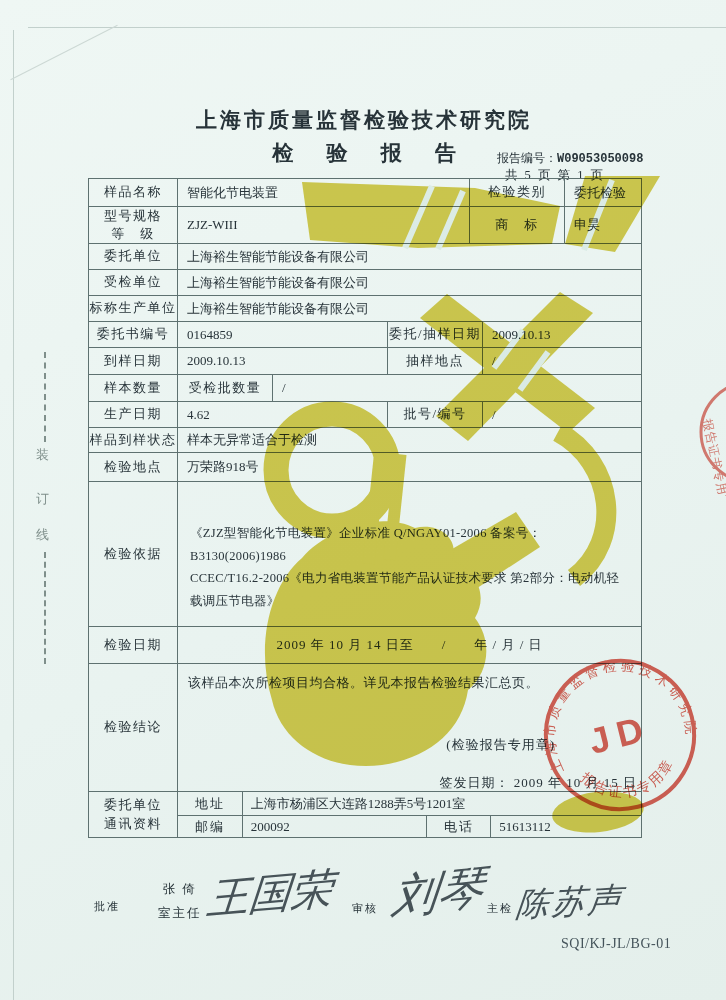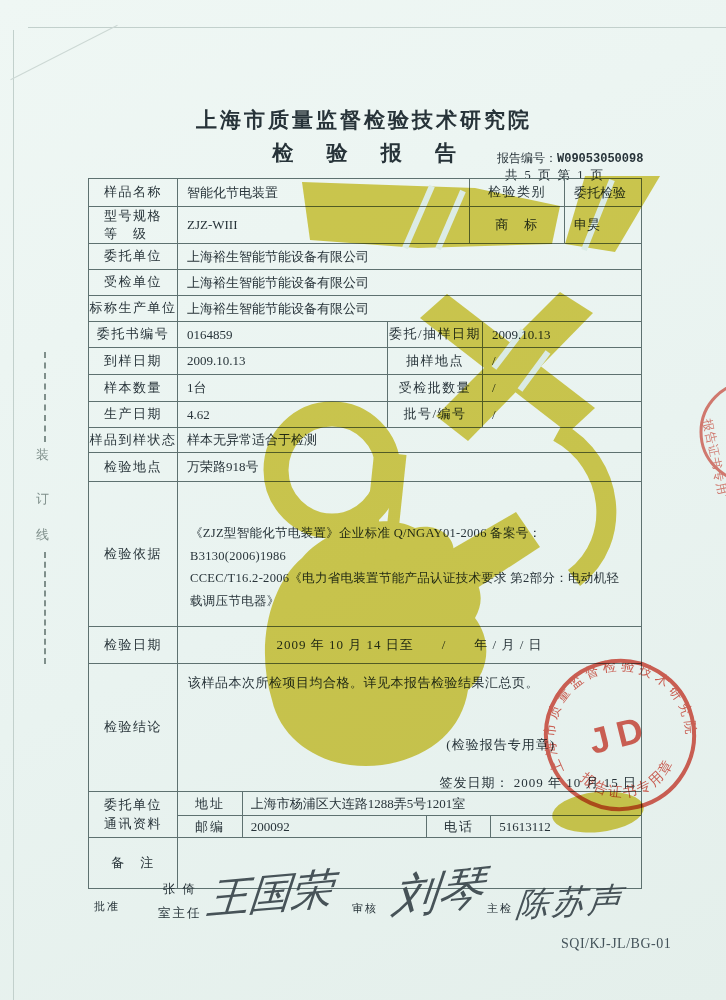--- a/index.html
+++ b/index.html
@@ -20,21 +20,21 @@
   .repno{position:absolute;left:497px;top:150px;font-size:12px;white-space:nowrap;}
   .repno .num{font-family:"Liberation Mono",monospace;font-weight:bold;}
   .pageinfo{position:absolute;left:470px;top:167px;width:170px;text-align:center;
     font-size:12.5px;letter-spacing:2px;}
 
   .tbl{position:absolute;left:88px;top:178px;width:552px;border:1px solid #5e7170;font-size:13px;z-index:2;}
   .tr{display:flex;border-top:1px solid #5e7170;}
   .tr:first-child{border-top:none;}
   .td{box-sizing:border-box;border-left:1px solid #5e7170;display:flex;align-items:center;min-width:0;overflow:hidden;}
   .td:first-child{border-left:none;}
-  .lab{justify-content:center;text-align:left;white-space:pre-line;line-height:1.4;letter-spacing:1.5px;}
+  .lab{justify-content:center;text-align:center;white-space:pre-line;line-height:1.4;letter-spacing:1.5px;}
   .val{padding:0 9px;}
   .center{justify-content:center;padding:0;letter-spacing:1px;}
   .w88{width:88px}.w292{width:292px}.w95{width:95px}.w77{width:77px}
   .w210{width:210px}.w159{width:159px}.w464{width:464px}
   .w64{width:64px}.w400{width:400px}.w185{width:185px}.w151{width:151px}
   .dep{display:block;padding:40px 12px 0 12px;font-size:12.5px;line-height:1.8;letter-spacing:.3px;}
   .concl{position:relative;}
   .concl-text{position:absolute;left:10px;top:10px;letter-spacing:.5px;}
   .seal-note{position:absolute;right:86px;top:72px;letter-spacing:1px;}
   .issue{position:absolute;right:4px;top:110px;letter-spacing:1px;}
@@ -112,21 +112,20 @@
       <div class="td val w159">2009.10.13</div>
     </div>
     <div class="tr" style="height:26px">
       <div class="td lab w88">到样日期</div>
       <div class="td val w210">2009.10.13</div>
       <div class="td lab w95">抽样地点</div>
       <div class="td val w159">/</div>
     </div>
     <div class="tr" style="height:26px">
       <div class="td lab w88">样本数量</div>
-      <div class="td val w210">1台</div>
       <div class="td lab w95">受检批数量</div>
       <div class="td val w159">/</div>
     </div>
     <div class="tr" style="height:25px">
       <div class="td lab w88">生产日期</div>
       <div class="td val w210">4.62</div>
       <div class="td lab w95">批号/编号</div>
       <div class="td val w159">/</div>
     </div>
     <div class="tr" style="height:24px">
@@ -164,24 +163,20 @@
           <div class="sd slab w64">地址</div>
           <div class="sd sval w400">上海市杨浦区大连路1288弄5号1201室</div>
         </div>
         <div class="subrow" style="height:21px">
           <div class="sd slab w64">邮编</div>
           <div class="sd sval w185">200092</div>
           <div class="sd slab w64">电话</div>
           <div class="sd sval w151">51613112</div>
         </div>
       </div>
-    </div>
-    <div class="tr" style="height:50px">
-      <div class="td lab w88">备　注</div>
-      <div class="td val w464"></div>
     </div>
   </div>
 
   <div class="sig-label" style="left:94px;top:899px;">批准</div>
   <div class="sig-printed" style="left:158px;top:878px;">
     <div>张 倚</div>
     <div>室主任</div>
   </div>
   <div class="sig" style="left:207px;top:866px;font-size:42px;transform:rotate(-5deg) skewX(-10deg);">王国荣</div>
   <div class="sig-label" style="left:352px;top:901px;">审核</div>

